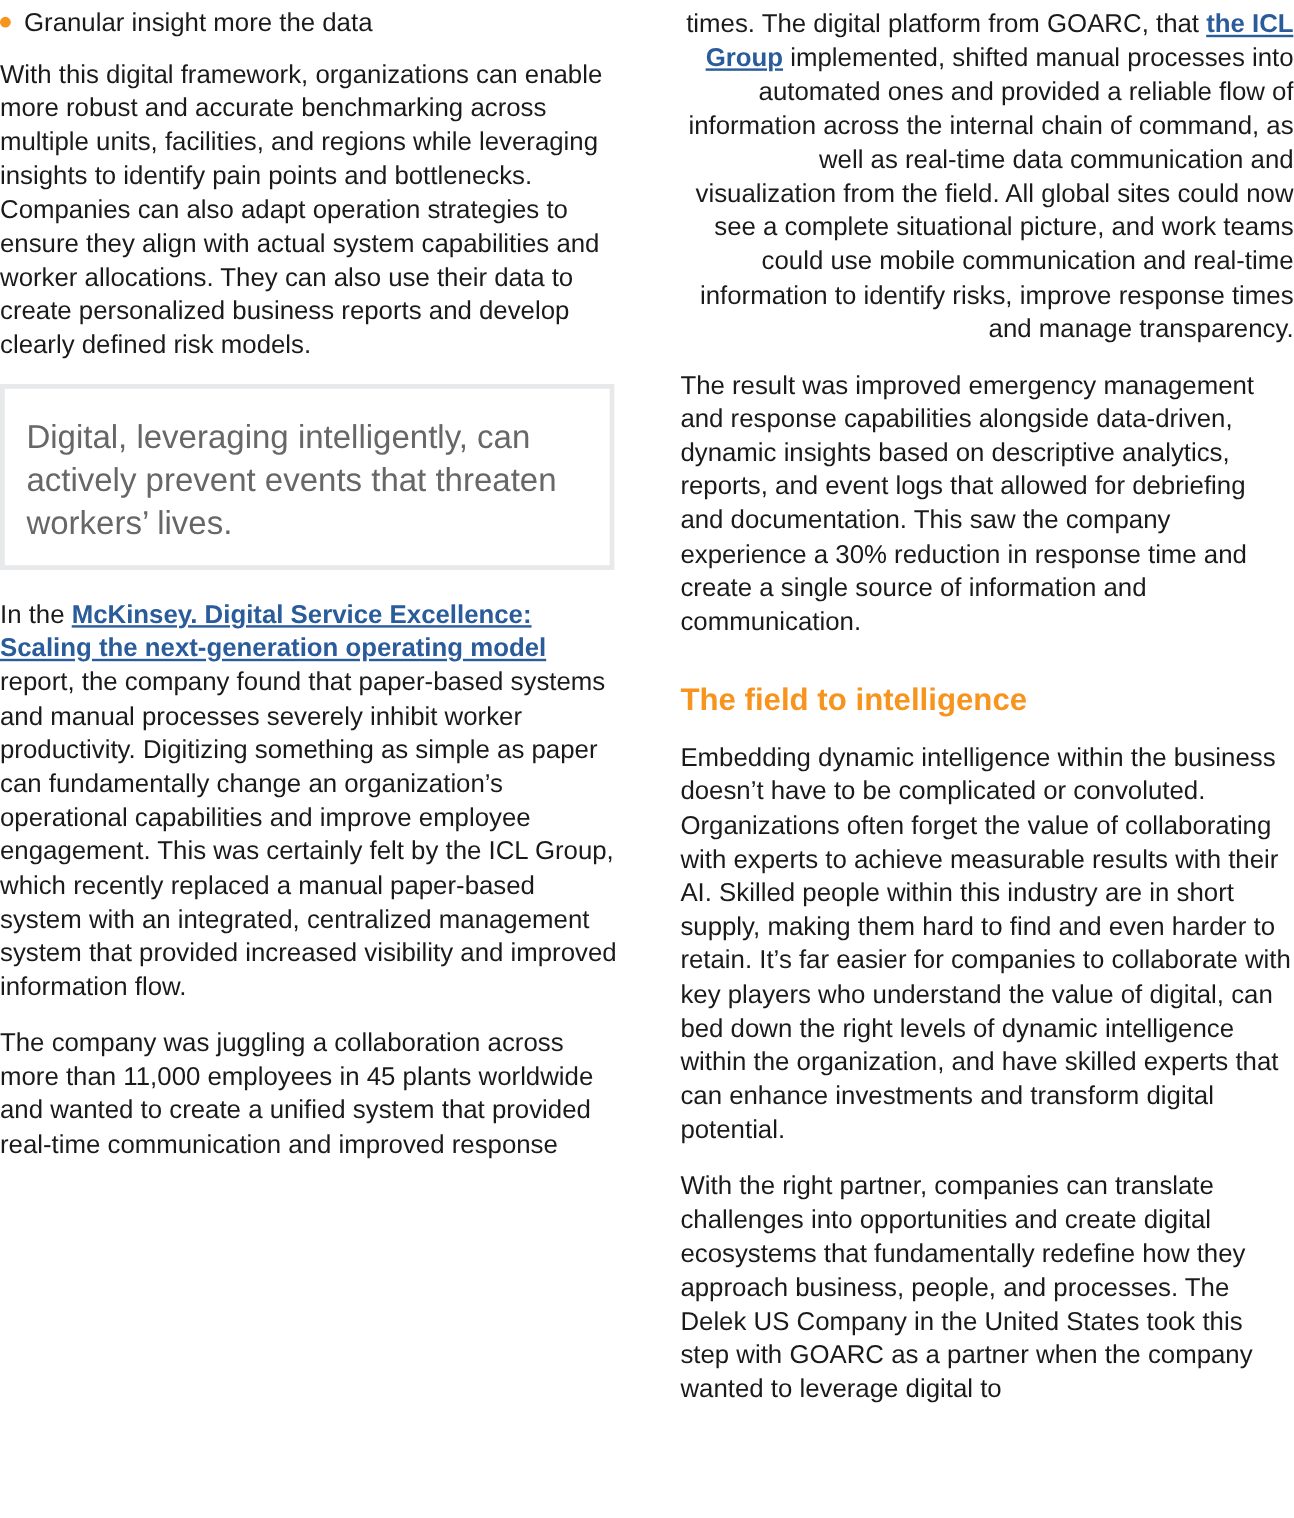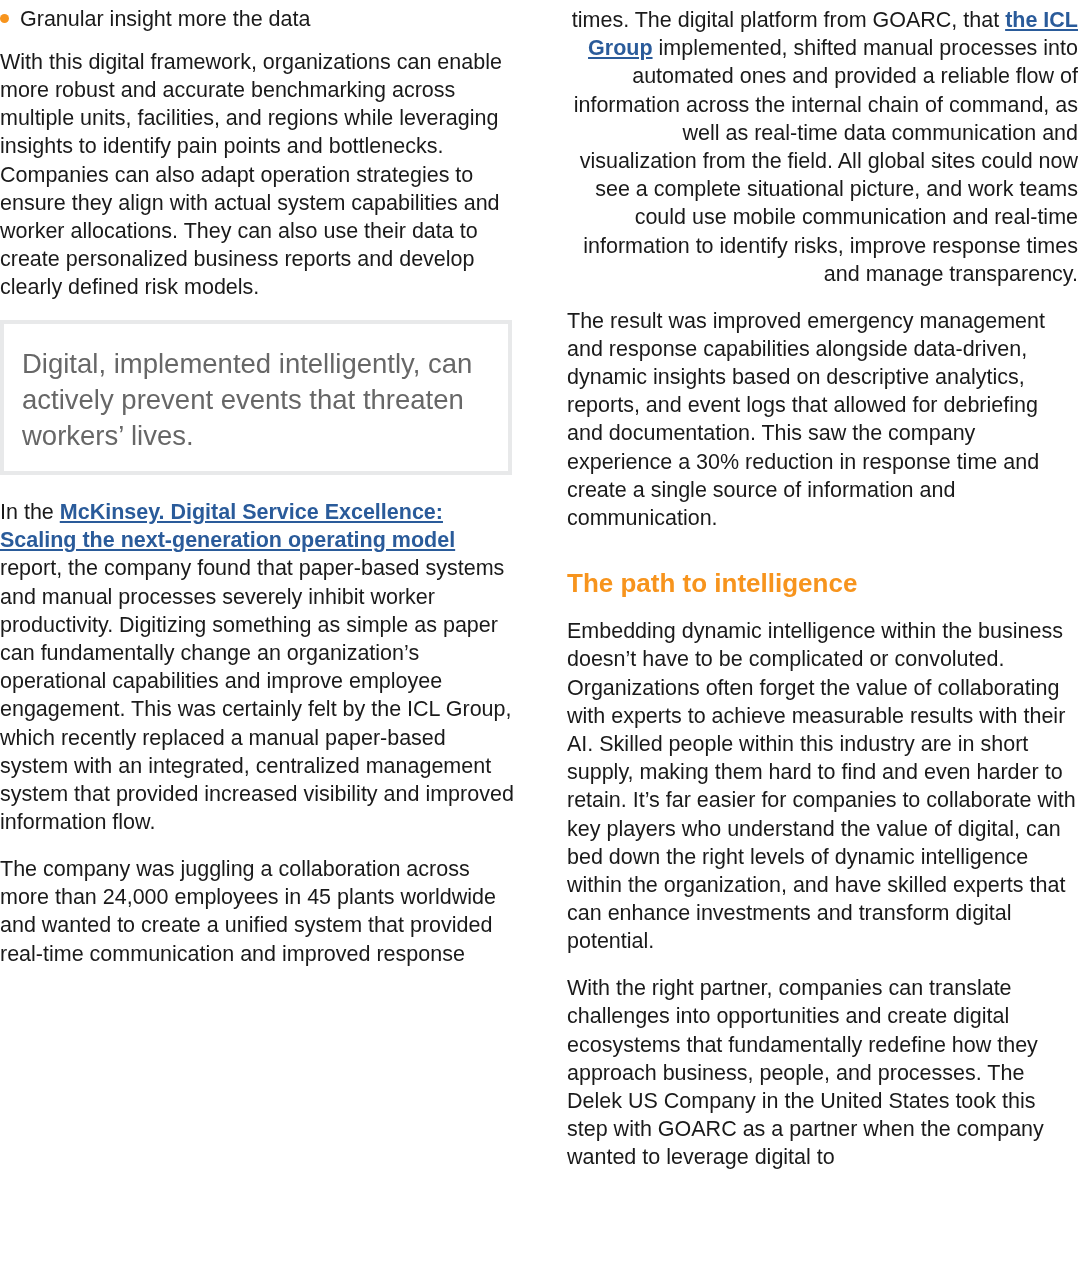--- a/index.html
+++ b/index.html
@@ -57,36 +57,36 @@
   <ul class="bullets">
     <li>
       <span class="dot"></span>
       <span>Granular insight more the data</span>
     </li>
   </ul>
 
   <p style="margin-top:-2px;">With this digital framework, organizations can enable more robust and accurate benchmarking across multiple units, facilities, and regions while leveraging insights to identify pain points and bottlenecks. Companies can also adapt operation strategies to ensure they align with actual system capabilities and worker allocations. They can also use their data to create personalized business reports and develop clearly defined risk models.</p>
 
   <div class="pullquote">
-    <div class="q">Digital, implemented intelligently, can actively prevent events that threaten workers’ lives.</div>
+    <div class="q">Digital, leveraging intelligently, can actively prevent events that threaten workers’ lives.</div>
   </div>
 
 
   <p style="margin-top:-1px;">
     <span>In the </span><a class="link" href="#">McKinsey. Digital Service Excellence: Scaling the next-generation operating model</a><span> report, the company found that paper-based systems and manual processes severely inhibit worker productivity. Digitizing something as simple as paper can fundamentally change an organization’s operational capabilities and improve employee engagement. This was certainly felt by the ICL Group, which recently replaced a manual paper-based system with an integrated, centralized management system that provided increased visibility and improved information flow.</span>
   </p>
 
-  <p>The company was juggling a collaboration across more than 24,000 employees in 45 plants worldwide and wanted to create a unified system that provided real-time communication and improved response</p>
+  <p>The company was juggling a collaboration across more than 11,000 employees in 45 plants worldwide and wanted to create a unified system that provided real-time communication and improved response</p>
 </div>
 
 <div class="col col-right">
   <p style="margin-top:6px;text-align:right;">
     <span>times. The digital platform from GOARC, that </span><a class="link" href="#">the ICL Group</a><span> implemented, shifted manual processes into automated ones and provided a reliable flow of information across the internal chain of command, as well as real-time data communication and visualization from the field. All global sites could now see a complete situational picture, and work teams could use mobile communication and real-time information to identify risks, improve response times and manage transparency.</span>
   </p>
 
   <p>The result was improved emergency management and response capabilities alongside data-driven, dynamic insights based on descriptive analytics, reports, and event logs that allowed for debriefing and documentation. This saw the company experience a 30% reduction in response time and create a single source of information and communication.</p>
 
-  <h2 class="spacer-h2">The path to intelligence</h2>
+  <h2 class="spacer-h2">The field to intelligence</h2>
 
   <p>Embedding dynamic intelligence within the business doesn’t have to be complicated or convoluted. Organizations often forget the value of collaborating with experts to achieve measurable results with their AI. Skilled people within this industry are in short supply, making them hard to find and even harder to retain. It’s far easier for companies to collaborate with key players who understand the value of digital, can bed down the right levels of dynamic intelligence within the organization, and have skilled experts that can enhance investments and transform digital potential.</p>
 
   <p>With the right partner, companies can translate challenges into opportunities and create digital ecosystems that fundamentally redefine how they approach business, people, and processes. The Delek US Company in the United States took this step with GOARC as a partner when the company wanted to leverage digital to</p>
 </div>
 
 </body></html>

